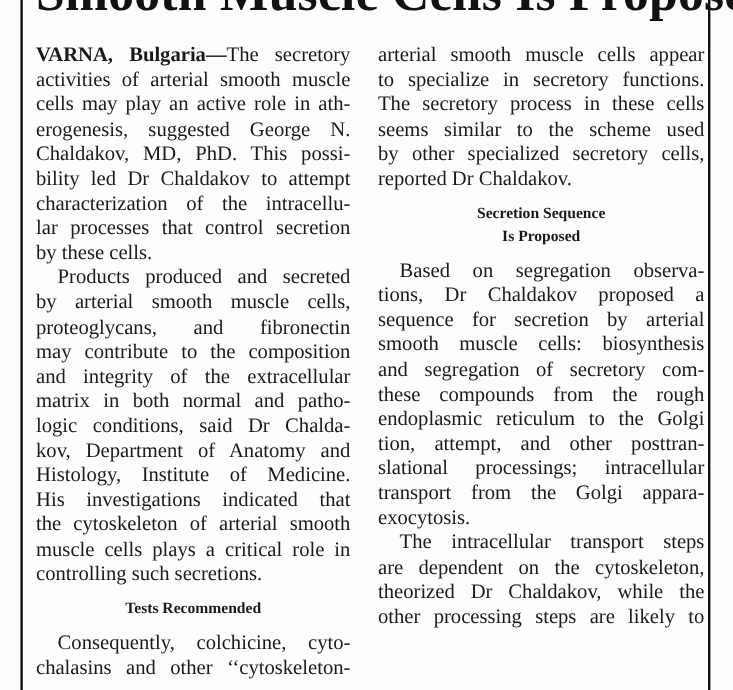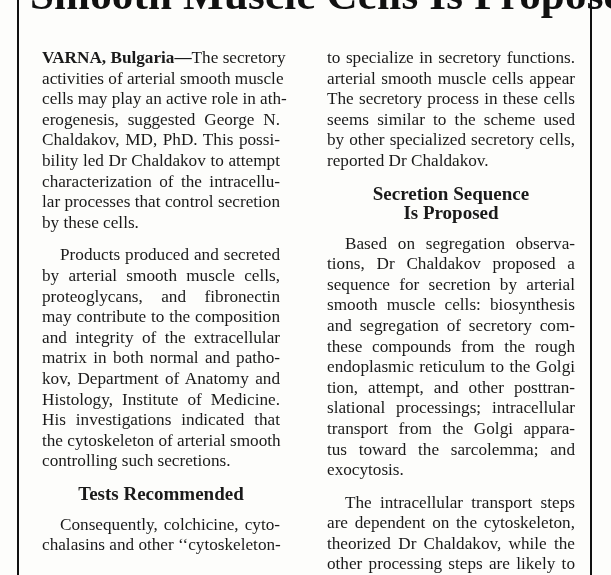--- a/index.html
+++ b/index.html
@@ -20,24 +20,24 @@
     white-space: nowrap; letter-spacing: 0.2px;
   }
   .col {
     position: absolute; top: 36px; width: 262px;
     font-family: "Liberation Serif", serif; font-size: 17.2px;
     line-height: 20.6px; color: #1a1a1a; text-align: justify;
     hyphens: manual;
   }
   .col.left { left: 30px; }
   .col.right { left: 315px; width: 272px; }
-  .col p { margin: 12px; }
+  .col p { margin: 0; }
   .dateline { font-weight: bold; }
   .subhead {
-    font-weight: bold; text-align: center; font-size: 19px;
+    font-weight: bold; text-align: center; font-size: 13px;
     line-height: 19px; margin: 8px 0 10px 0;
   }
   .line { display: block; text-align: justify; text-align-last: justify; white-space: nowrap; }
   .line.last { text-align-last: left; }
 </style>
 </head>
 <body>
 
 <div class="page">
   <div class="frame"></div>
@@ -55,59 +55,60 @@
       <span class="line">lar processes that control secretion</span>
       <span class="line last">by these cells.</span>
     </p>
     <p>
       <span class="line" style="padding-left:18px">Products produced and secreted</span>
       <span class="line">by arterial smooth muscle cells,</span>
       <span class="line">proteoglycans, and fibronectin</span>
       <span class="line">may contribute to the composition</span>
       <span class="line">and integrity of the extracellular</span>
       <span class="line">matrix in both normal and patho-</span>
+      <span class="line">logic conditions, said Dr Chalda-</span>
       <span class="line">kov, Department of Anatomy and</span>
       <span class="line">Histology, Institute of Medicine.</span>
       <span class="line">His investigations indicated that</span>
       <span class="line">the cytoskeleton of arterial smooth</span>
+      <span class="line">muscle cells plays a critical role in</span>
       <span class="line last">controlling such secretions.</span>
     </p>
     <div class="subhead">Tests Recommended</div>
     <p>
       <span class="line" style="padding-left:18px">Consequently, colchicine, cyto-</span>
       <span class="line">chalasins and other ‘‘cytoskeleton-</span>
 
     </p>
   </div>
 
   <div class="col right">
     <p>
+      <span class="line">arterial smooth muscle cells appear</span>
       <span class="line">to specialize in secretory functions.</span>
-      <span class="line">arterial smooth muscle cells appear</span>
       <span class="line">The secretory process in these cells</span>
       <span class="line">seems similar to the scheme used</span>
       <span class="line">by other specialized secretory cells,</span>
       <span class="line last">reported Dr Chaldakov.</span>
     </p>
     <div class="subhead">
       <div>Secretion Sequence</div>
       <div>Is Proposed</div>
     </div>
     <p>
       <span class="line" style="padding-left:18px">Based on segregation observa-</span>
       <span class="line">tions, Dr Chaldakov proposed a</span>
       <span class="line">sequence for secretion by arterial</span>
       <span class="line">smooth muscle cells: biosynthesis</span>
       <span class="line">and segregation of secretory com-</span>
       <span class="line">these compounds from the rough</span>
       <span class="line">endoplasmic reticulum to the Golgi</span>
       <span class="line">tion, attempt, and other posttran-</span>
       <span class="line">slational processings; intracellular</span>
       <span class="line">transport from the Golgi appara-</span>
-      <span class="line">tus toward the sarcolemma; and</span>
       <span class="line last">exocytosis.</span>
     </p>
     <p>
       <span class="line" style="padding-left:18px">The intracellular transport steps</span>
       <span class="line">are dependent on the cytoskeleton,</span>
       <span class="line">theorized Dr Chaldakov, while the</span>
       <span class="line">other processing steps are likely to</span>
 
     </p>
   </div>

